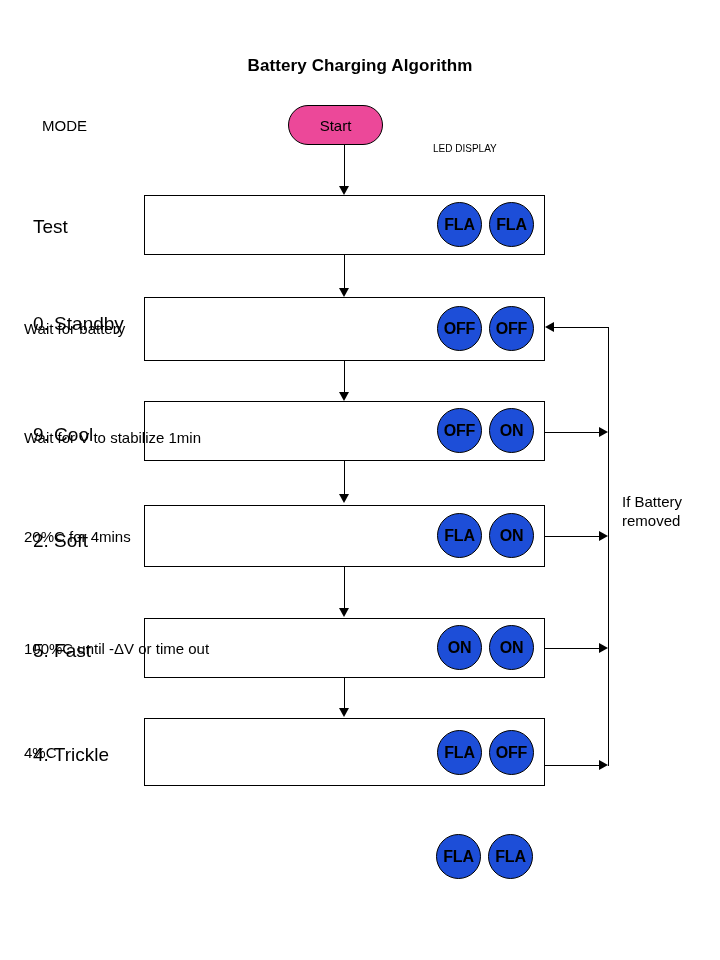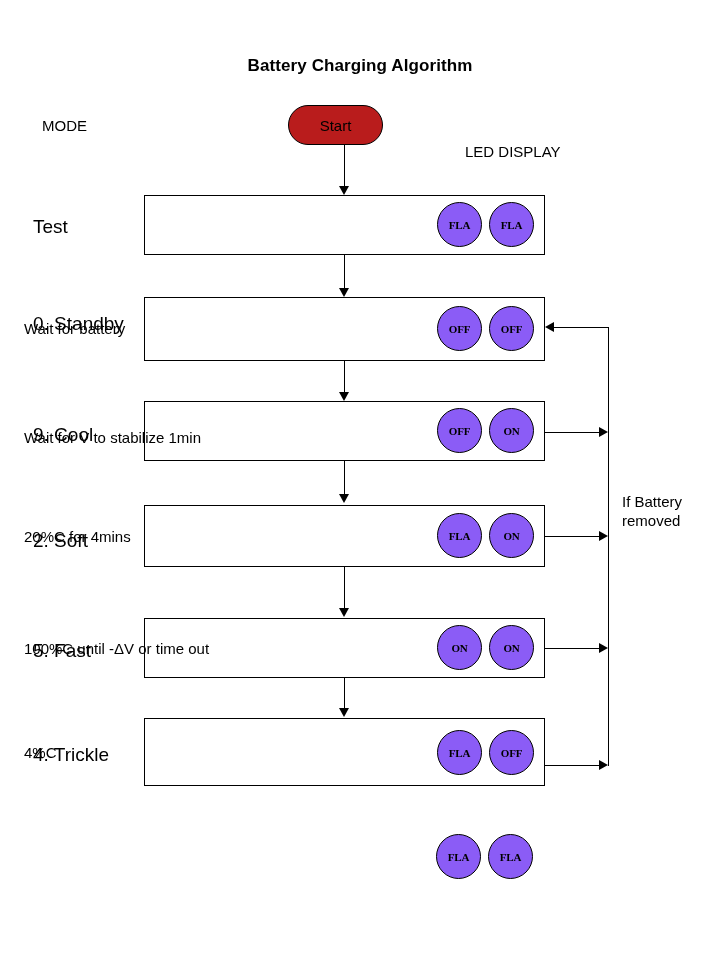--- a/index.html
+++ b/index.html
@@ -38,35 +38,35 @@
     top: 105px;
     width: 95px;
     height: 40px;
     border: 1.4px solid #000;
     border-radius: 20px;
     box-sizing: border-box;
     display: flex;
     align-items: center;
     justify-content: center;
     font-size: 15px;
-    background: #b91c1c;
+    background: #ec4899;
   }
 
   
   .mode-heading {
     position: absolute;
     left: 42px;
     top: 117px;
     font-size: 15px;
   }
   .led-heading {
     position: absolute;
-    left: 465px;
+    left: 433px;
     top: 143px;
-    font-size: 15px;
+    font-size: 10px;
   }
 
   
   .row-label {
     position: absolute;
     left: 33px;
     font-size: 19px;
     white-space: nowrap;
   }
 
@@ -87,29 +87,28 @@
   }
 
   
   .led {
     position: absolute;
     width: 45px;
     height: 45px;
     border: 1.3px solid #000;
     border-radius: 50%;
     box-sizing: border-box;
-    background: #8b5cf6;
+    background: #1d4ed8;
     display: flex;
     align-items: center;
     justify-content: center;
-    font-size: 11px;
+    font-size: 16px;
     font-weight: bold;
     letter-spacing: -0.2px;
     z-index: 5;
-    font-family: Liberation Serif, serif;
   }
 
   
   .vline {
     position: absolute;
     width: 0;
     border-left: 1.4px solid #000;
   }
   .hline {
     position: absolute;

